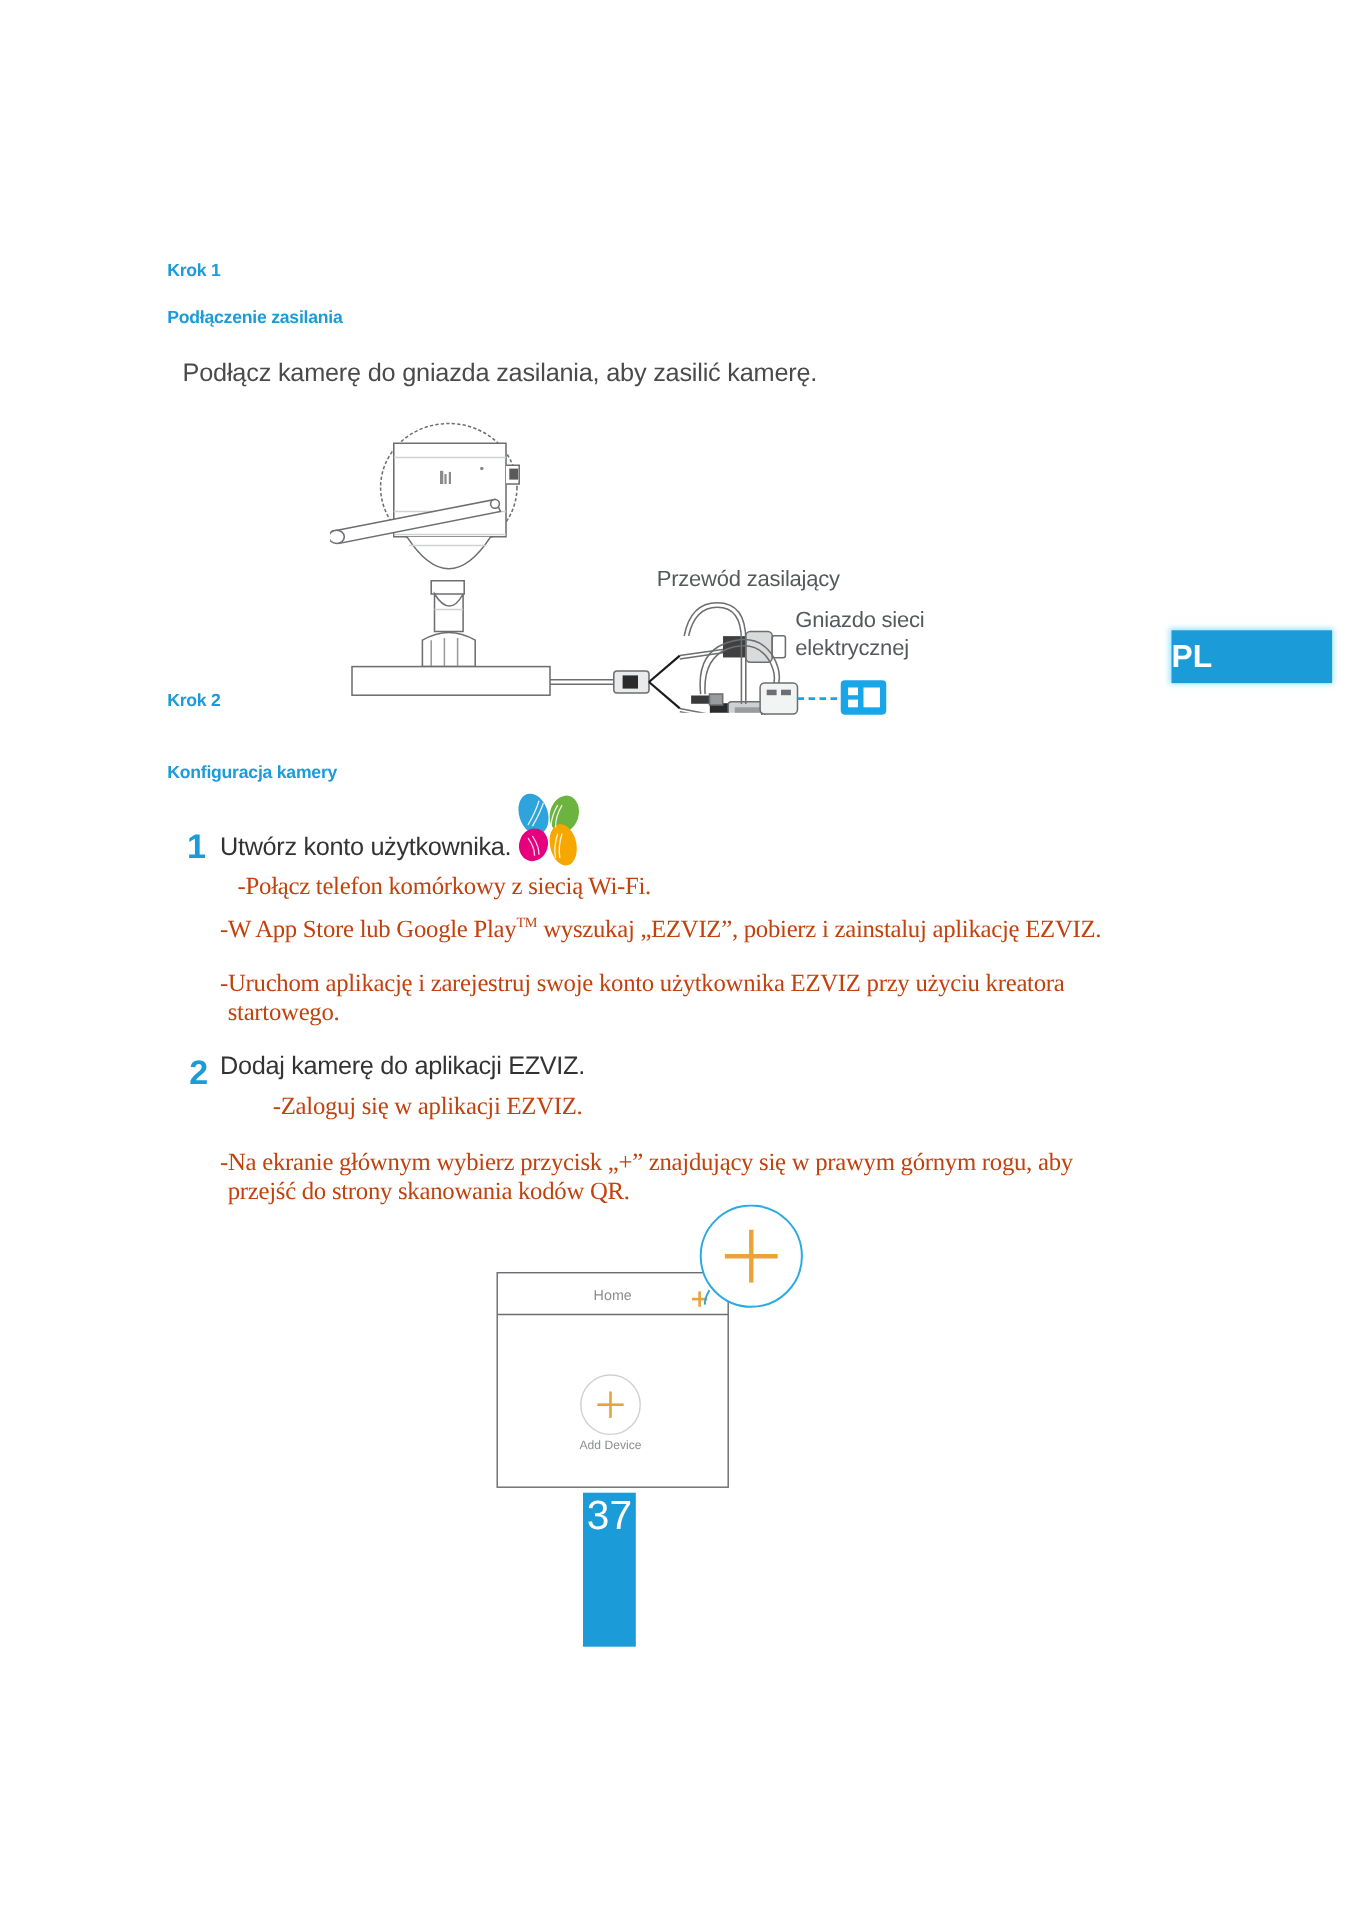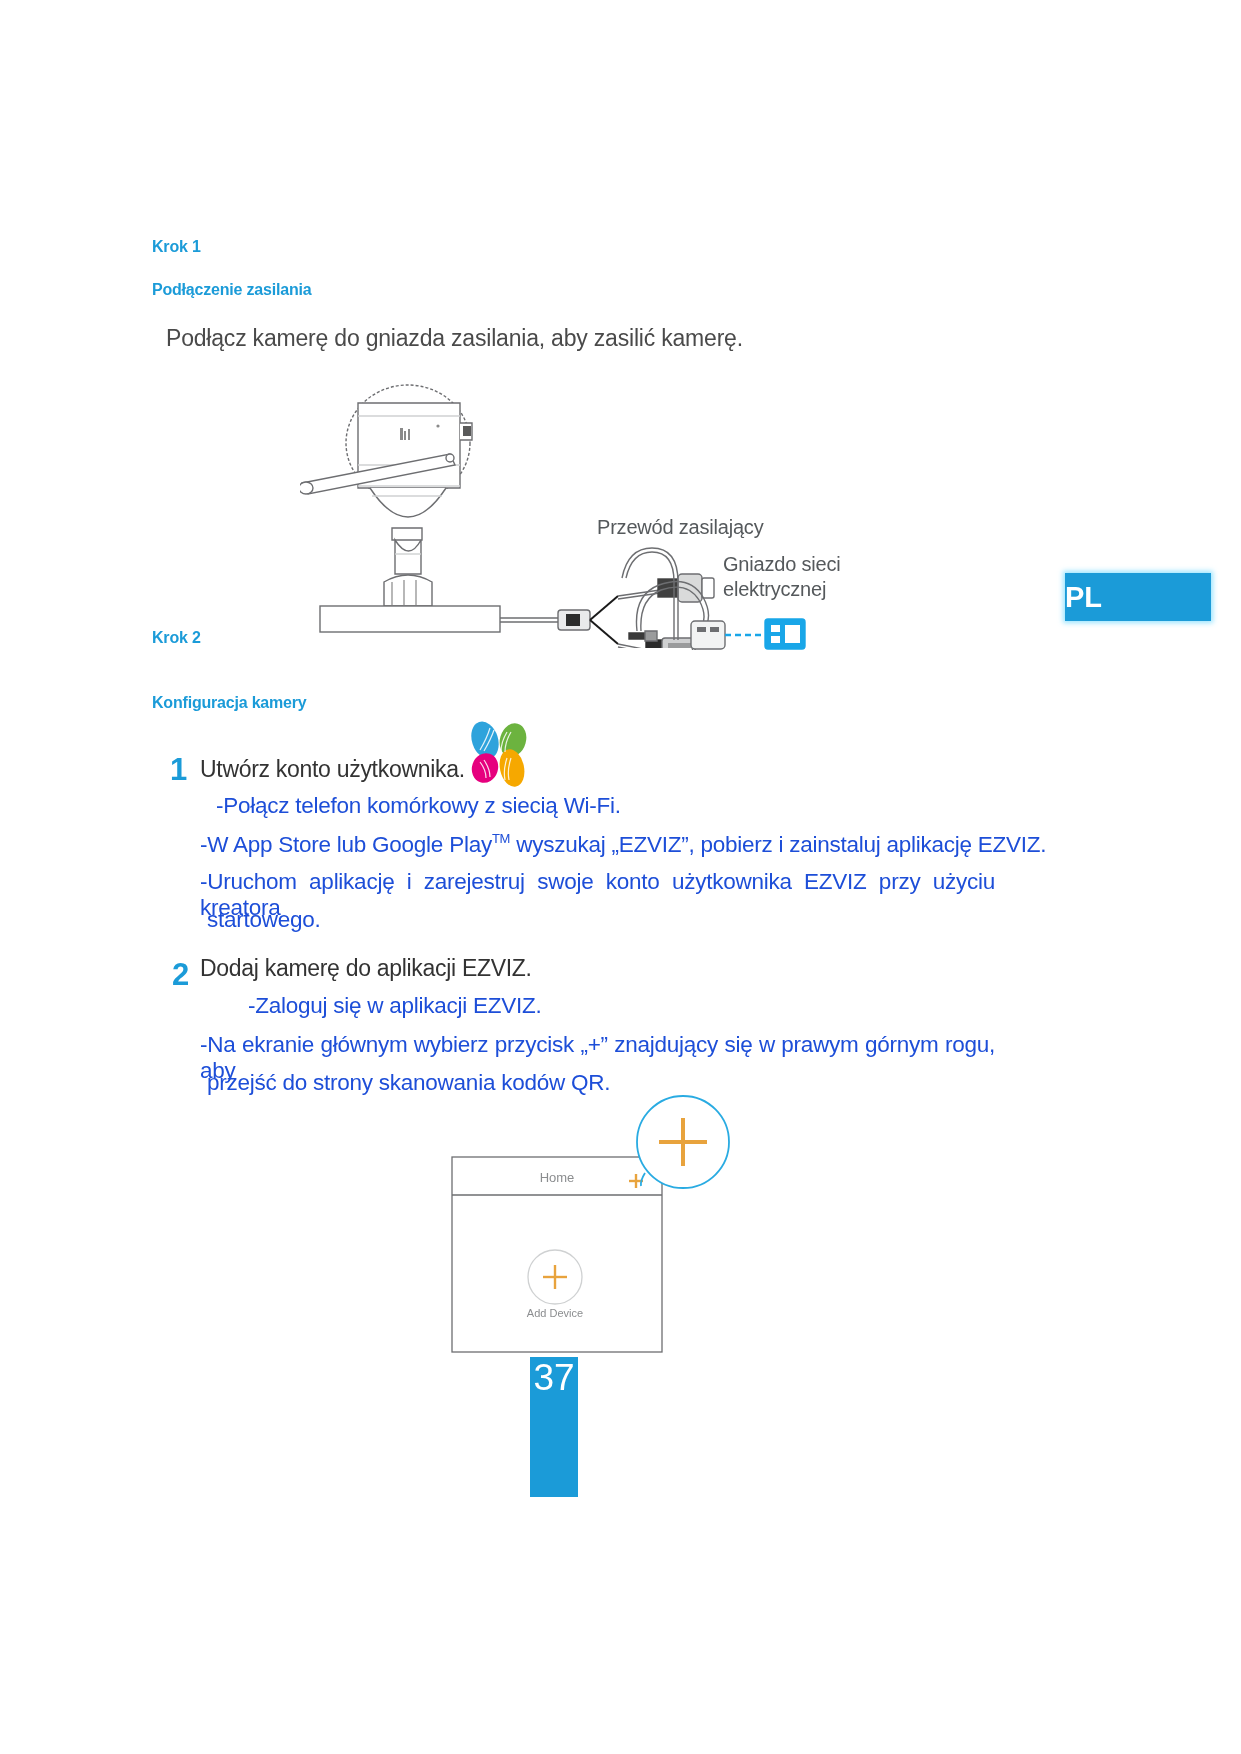--- a/index.html
+++ b/index.html
@@ -52,24 +52,24 @@
   .lbl-socket{left:723px;top:552px;}
 
   
   .step-num{
     position:absolute;font-size:31px;font-weight:bold;color:#1b9bd8;
   }
   .step-title{
     position:absolute;font-size:23px;color:#333333;letter-spacing:-0.3px;
   }
   .step-line{
-    position:absolute;font-size:22.5px;color:#1d4ed8;letter-spacing:-0.25px;
+    position:absolute;font-size:22.5px;color:#c2410c;letter-spacing:-0.25px;font-family:Liberation Serif, serif;
   }
   .justify{
-    text-align:justify;text-align-last:left;
+    text-align:justify;text-align-last:left;margin-top:12px;
   }
 
   .n1{left:170px;top:752px;}
   .t1{left:200px;top:756px;}
   .l1a{left:216px;top:793px;}
   .l1b{left:200px;top:831px;}
   .l1c{left:200px;top:869px;width:795px;}
   .l1d{left:207px;top:907px;}
 
   .n2{left:172px;top:957px;}

